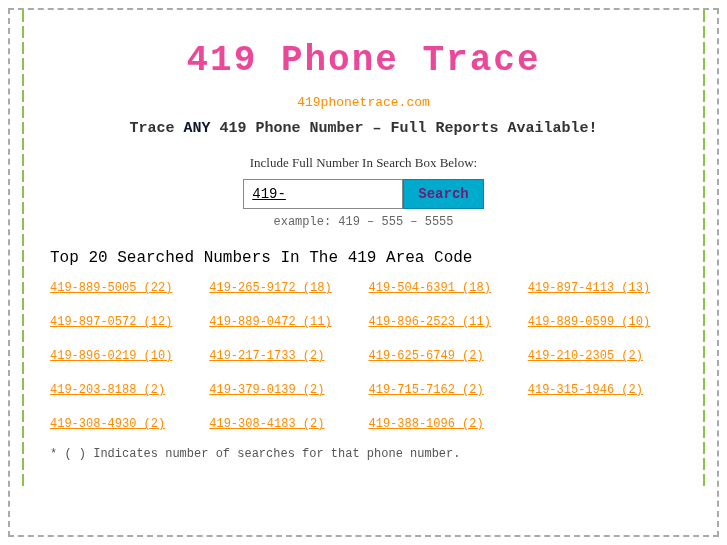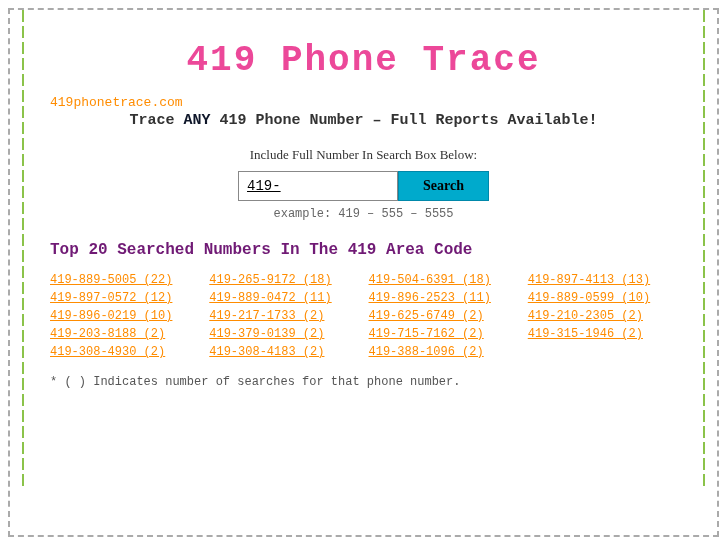--- a/index.html
+++ b/index.html
@@ -58,23 +58,24 @@
       text-align: center;
       font-size: 36px;
       font-weight: bold;
       color: #ec4899;
       font-family: 'Courier New', Courier, monospace;
       margin-top: 20px;
       margin-bottom: 14px;
       letter-spacing: 2px;
     }
     .site-url {
+      text-align: center;
       color: #ff8c00;
       font-size: 13px;
-      margin-bottom: 2px;
+      margin-bottom: 10px;
       font-family: 'Courier New', Courier, monospace;
     }
     .tagline {
       text-align: center;
       font-size: 15px;
       font-weight: bold;
       color: #333;
       margin-bottom: 18px;
       font-family: 'Courier New', Courier, monospace;
     }
@@ -102,45 +103,45 @@
       border: 1px solid #888;
       padding: 6px 8px;
       font-size: 14px;
       font-family: 'Courier New', Courier, monospace;
       width: 160px;
       height: 30px;
       text-decoration: underline;
     }
     .search-button {
       background: #00aacc;
-      color: #000000;
+      color: #701a75;
       border: 1px solid #0088aa;
-      padding: 6px 24px;
+      padding: 6px 14px;
       font-size: 14px;
-      font-family: Liberation Serif, serif;
+      font-family: Liberation Mono, monospace;
       font-weight: bold;
       cursor: pointer;
       height: 30px;
     }
     .search-example {
       font-size: 12px;
       color: #666;
       font-family: 'Courier New', Courier, monospace;
     }
     .top-numbers-title {
       font-size: 16px;
-      font-weight: bold;
-      color: #701a75;
+      font-weight: normal;
+      color: #000000;
       margin-bottom: 14px;
       font-family: 'Courier New', Courier, monospace;
     }
     .numbers-grid {
       display: grid;
       grid-template-columns: repeat(4, 1fr);
-      gap: 4px 10px;
+      gap: 20px 10px;
       margin-bottom: 16px;
     }
     .number-link {
       color: #ff8c00;
       text-decoration: underline;
       font-size: 12px;
       font-family: 'Courier New', Courier, monospace;
       cursor: pointer;
       white-space: nowrap;
     }

